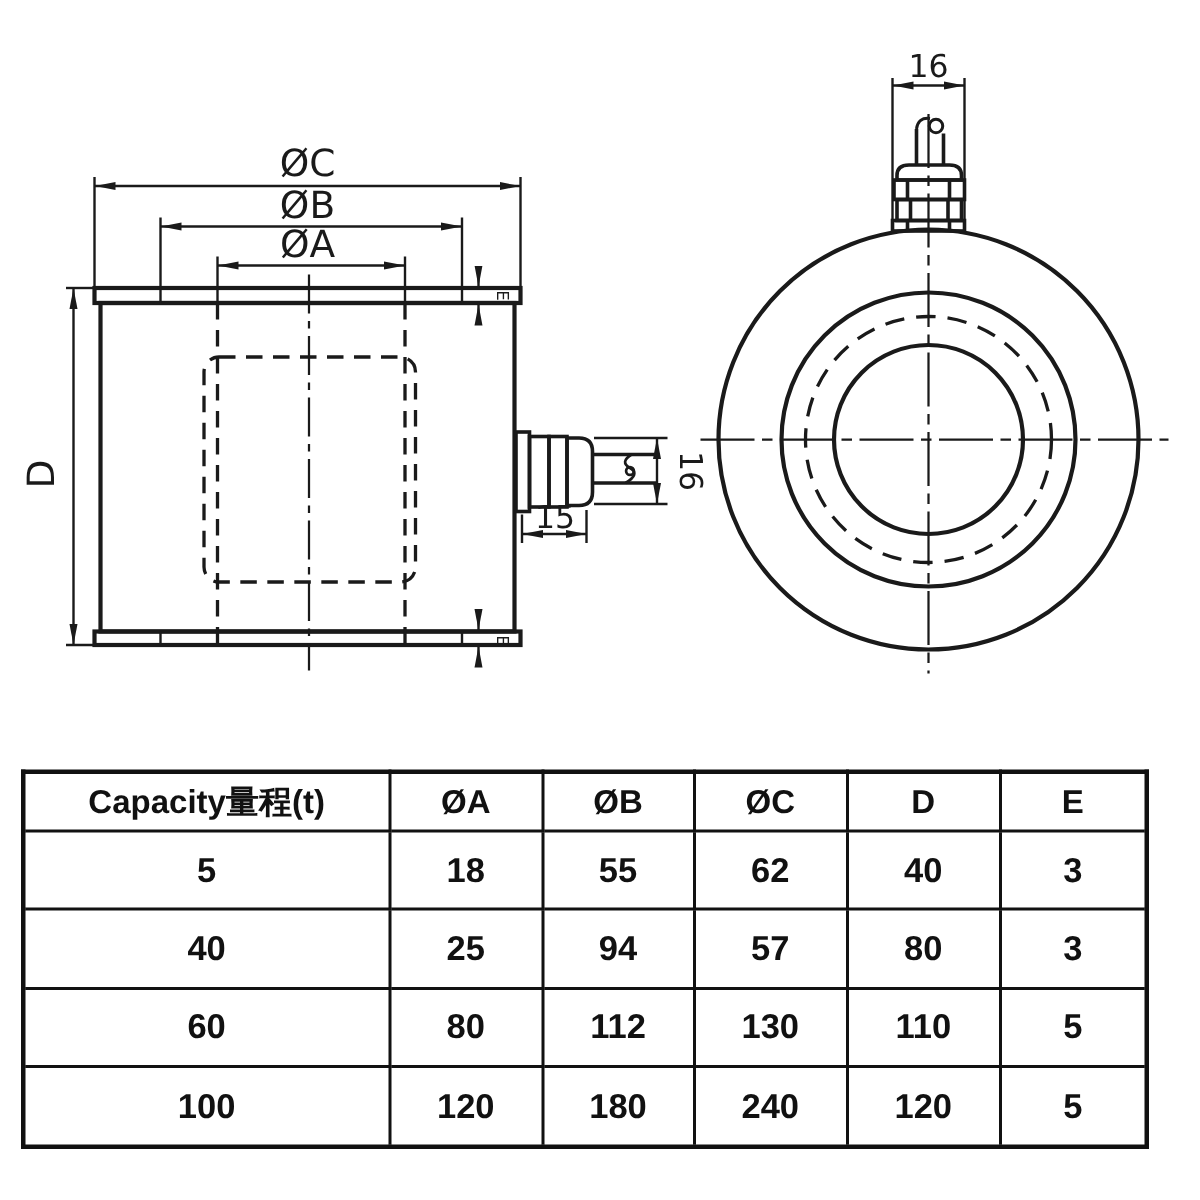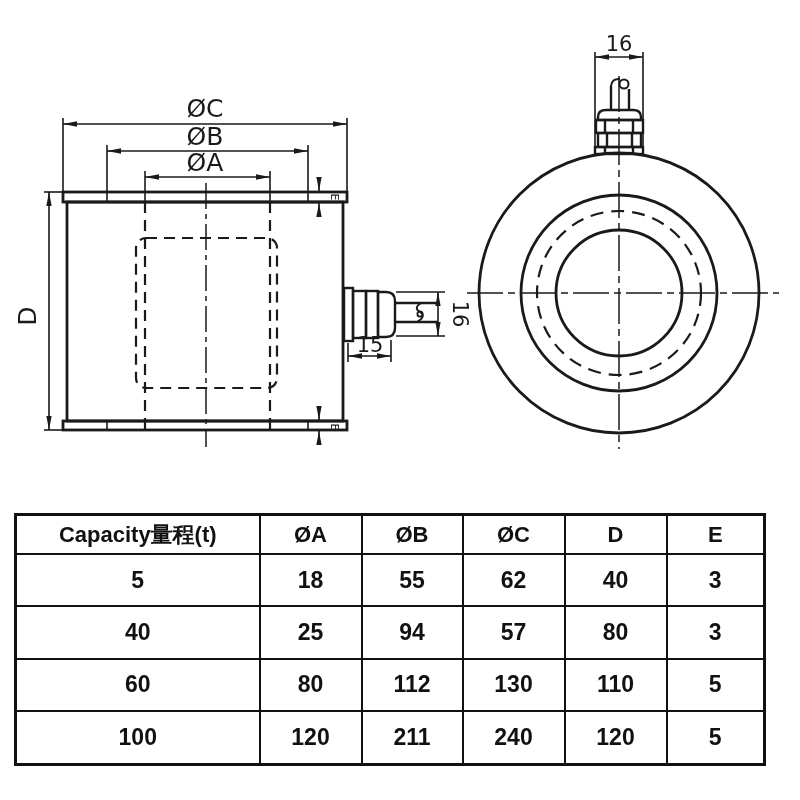--- a/index.html
+++ b/index.html
@@ -205,19 +205,19 @@
       <td>60</td>
       <td>80</td>
       <td>112</td>
       <td>130</td>
       <td>110</td>
       <td>5</td>
     </tr>
     <tr>
       <td>100</td>
       <td>120</td>
-      <td>211</td>
+      <td>180</td>
       <td>240</td>
       <td>120</td>
       <td>5</td>
     </tr>
   </tbody>
 </table>
 
 </body></html>

